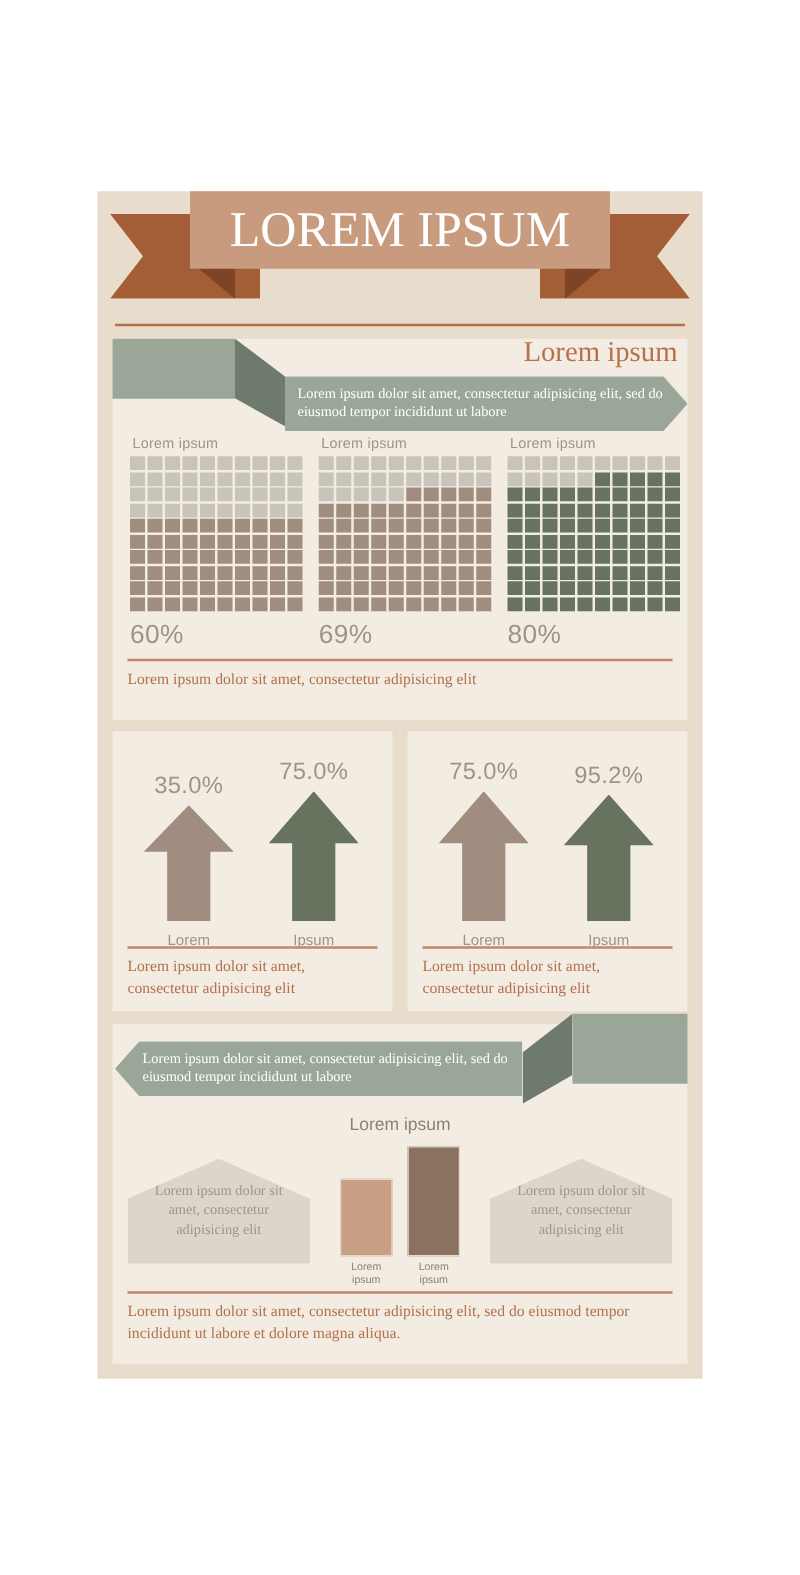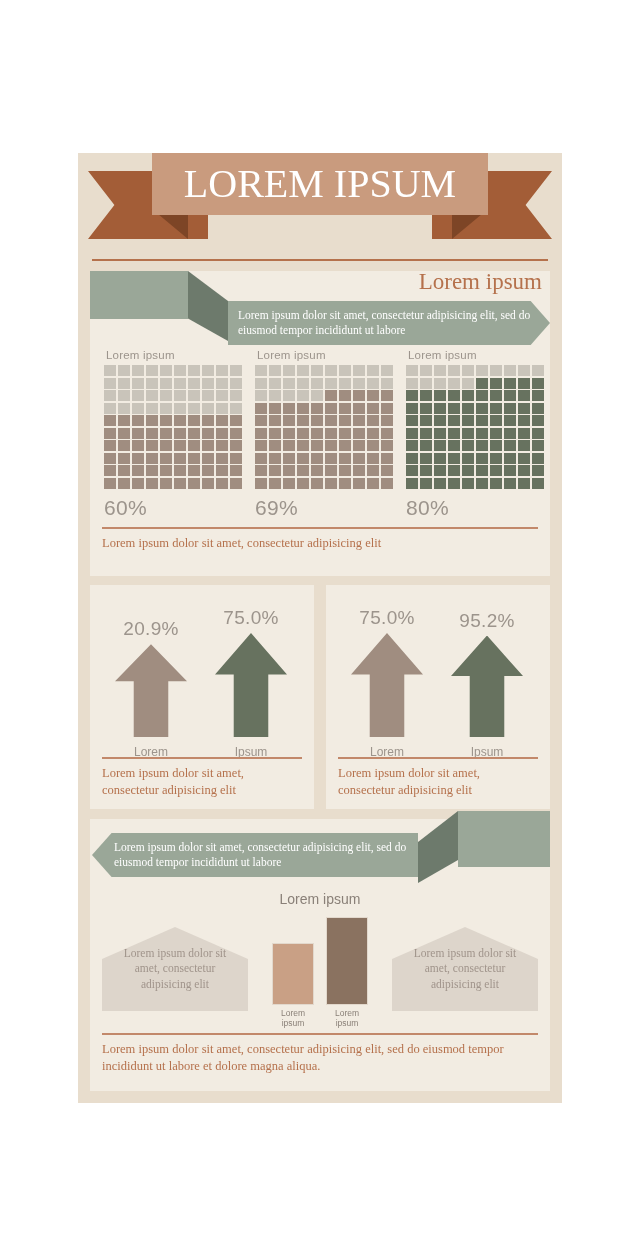--- a/index.html
+++ b/index.html
@@ -456,21 +456,21 @@
 
       </div>
 
       <div class="rule sec1-rule"></div>
       <div class="sec1-note">Lorem ipsum dolor sit amet, consectetur adipisicing elit</div>
     </div>
 
     <div class="sec2 a">
       <div class="arrows">
         <div class="arrow-wrap left">
-          <div class="alabel-val" id="a1v" style="bottom: 96.8px;">20.9%</div>
+          <div class="alabel-val" id="a1v" style="bottom: 96.8px;">35.0%</div>
           <div class="arrow" id="a1" style="height: 92.8px; bottom: 0px; background: rgb(160, 141, 128);"></div>
           <div class="aname">Lorem</div>
         </div>
         <div class="arrow-wrap right">
           <div class="alabel-val" id="a2v" style="bottom: 108px;">75.0%</div>
           <div class="arrow" id="a2" style="height: 104px; bottom: 0px; background: rgb(103, 114, 95);"></div>
           <div class="aname">Ipsum</div>
         </div>
       </div>
       <div class="rule sec2-rule"></div>

